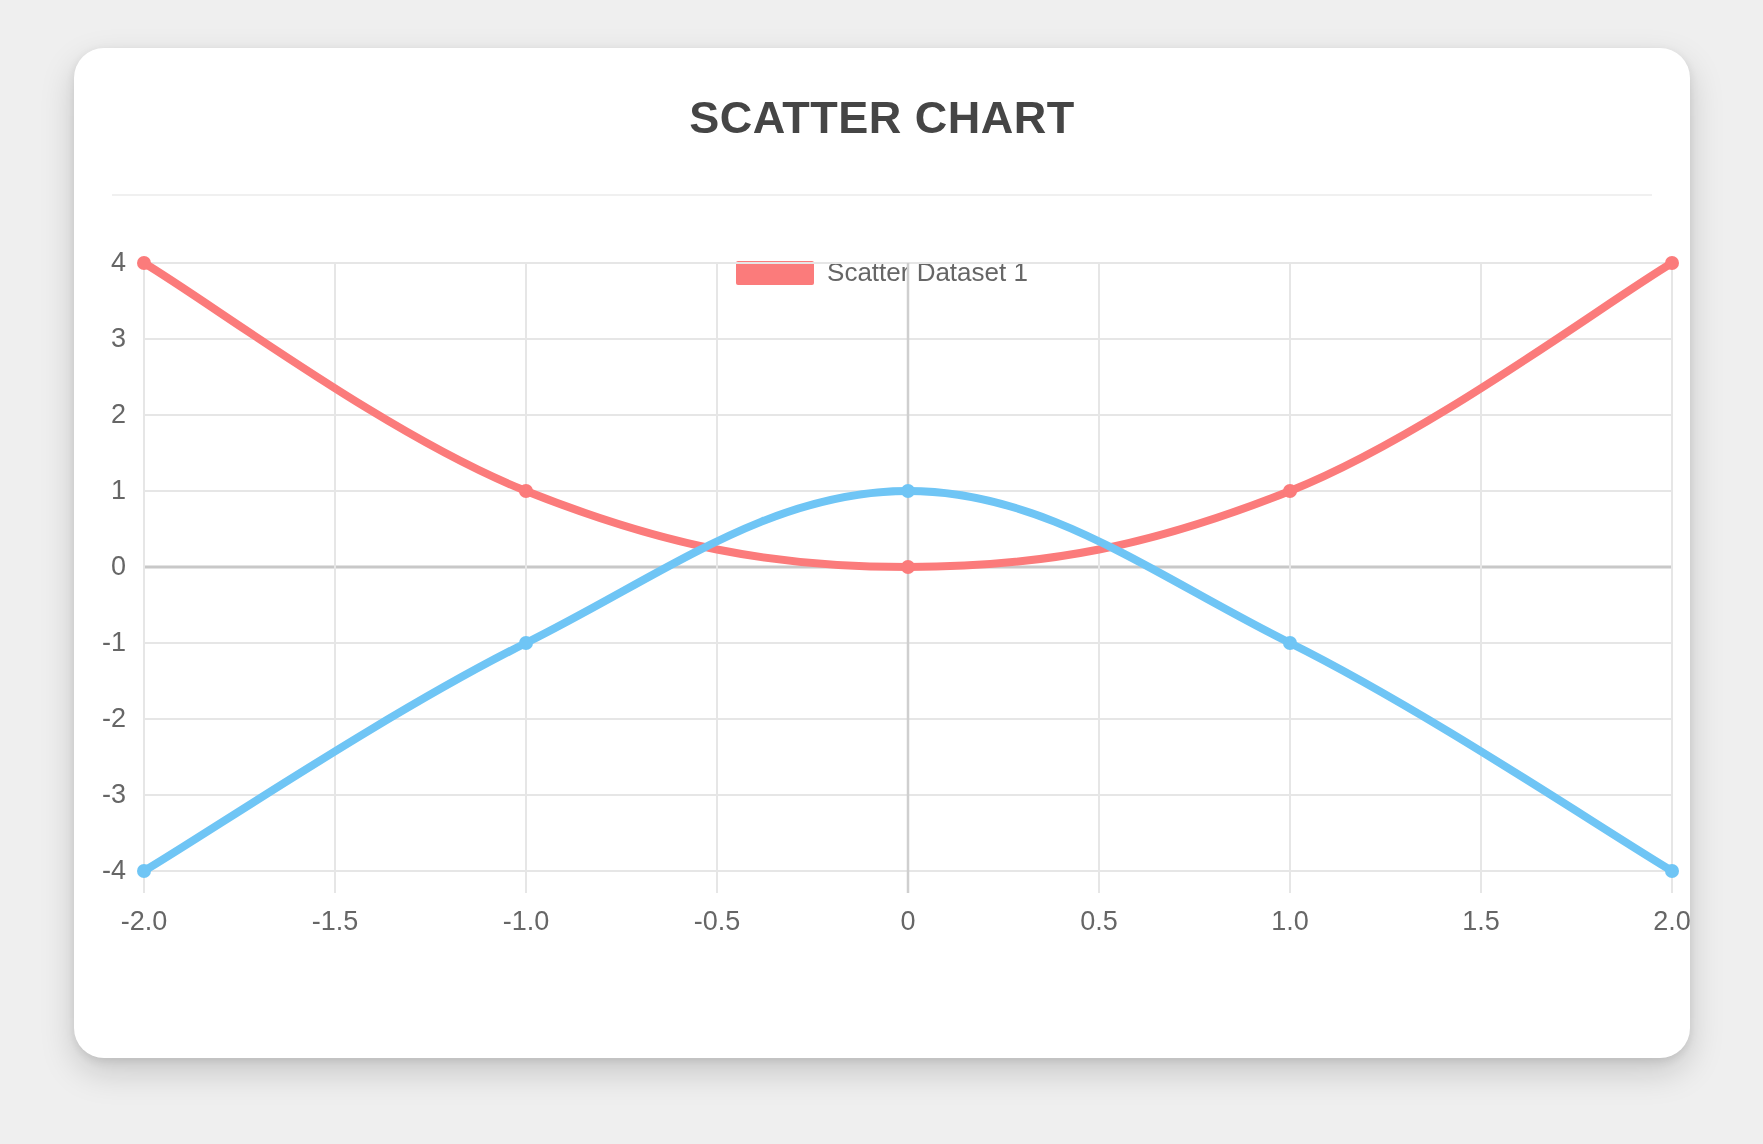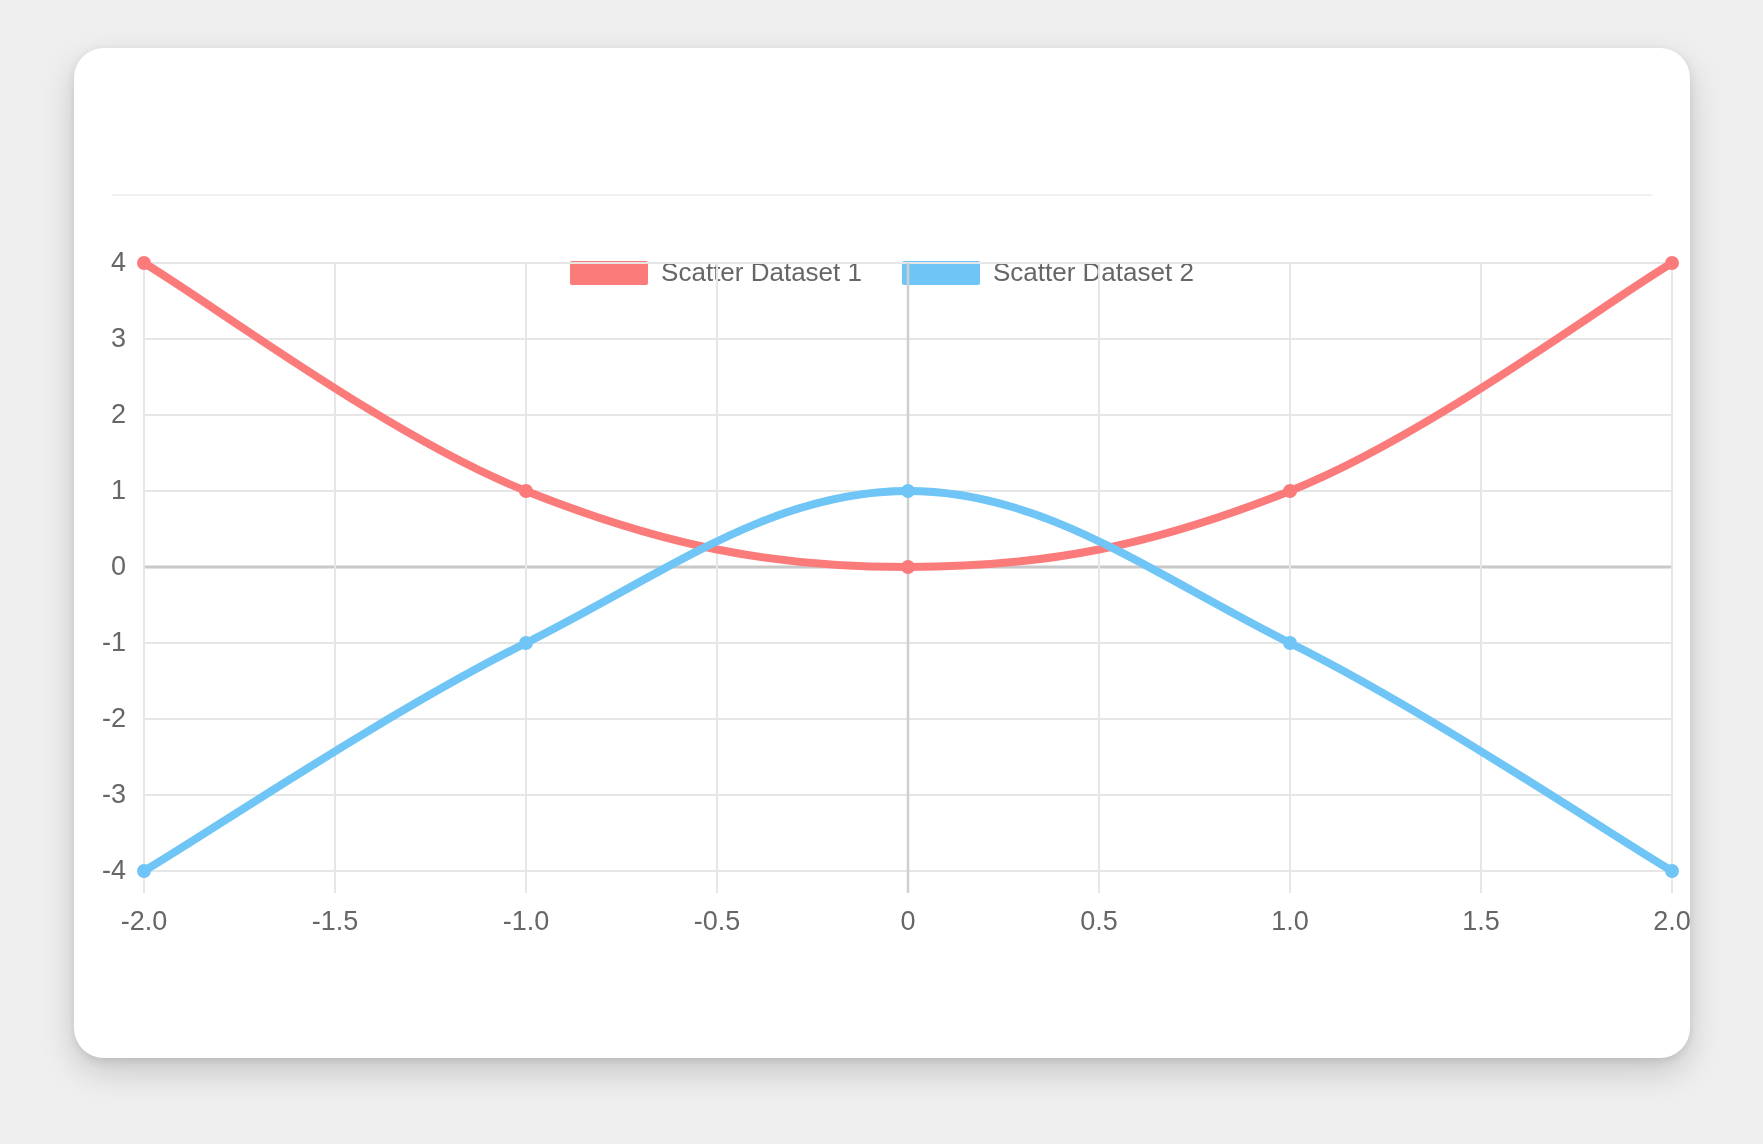--- a/index.html
+++ b/index.html
@@ -115,31 +115,28 @@
   .series-line { fill: none; stroke-width: 8; stroke-linecap: round; stroke-linejoin: round; }
   .series-point { stroke: none; }
 </style>
 </head>
 <body>
 
 <div class="page">
 
   <div class="card">
 
+    <div class="chart-title">SCATTER CHART</div>
 
     <div class="title-divider"></div>
 
     <div class="legend">
       <div class="legend-item">
         <span class="legend-swatch" id="sw0" style="background: rgb(251, 123, 123);"></span>
         <span class="legend-label">Scatter Dataset 1</span>
-      </div>
-      <div class="legend-item">
-        <span class="legend-swatch" id="sw1" style="background: rgb(111, 197, 245);"></span>
-        <span class="legend-label">Scatter Dataset 2</span>
       </div>
     </div>
 
     <div class="plot-wrap">
       <svg class="plot-svg" id="plot" viewBox="0 0 1616 1010">
           <line x1="70" y1="215" x2="1598" y2="215" class="gridline"></line>
           <line x1="70" y1="291" x2="1598" y2="291" class="gridline"></line>
           <line x1="70" y1="367" x2="1598" y2="367" class="gridline"></line>
           <line x1="70" y1="443" x2="1598" y2="443" class="gridline"></line>
           <line x1="70" y1="519" x2="1598" y2="519" class="gridline-zero-x"></line>

